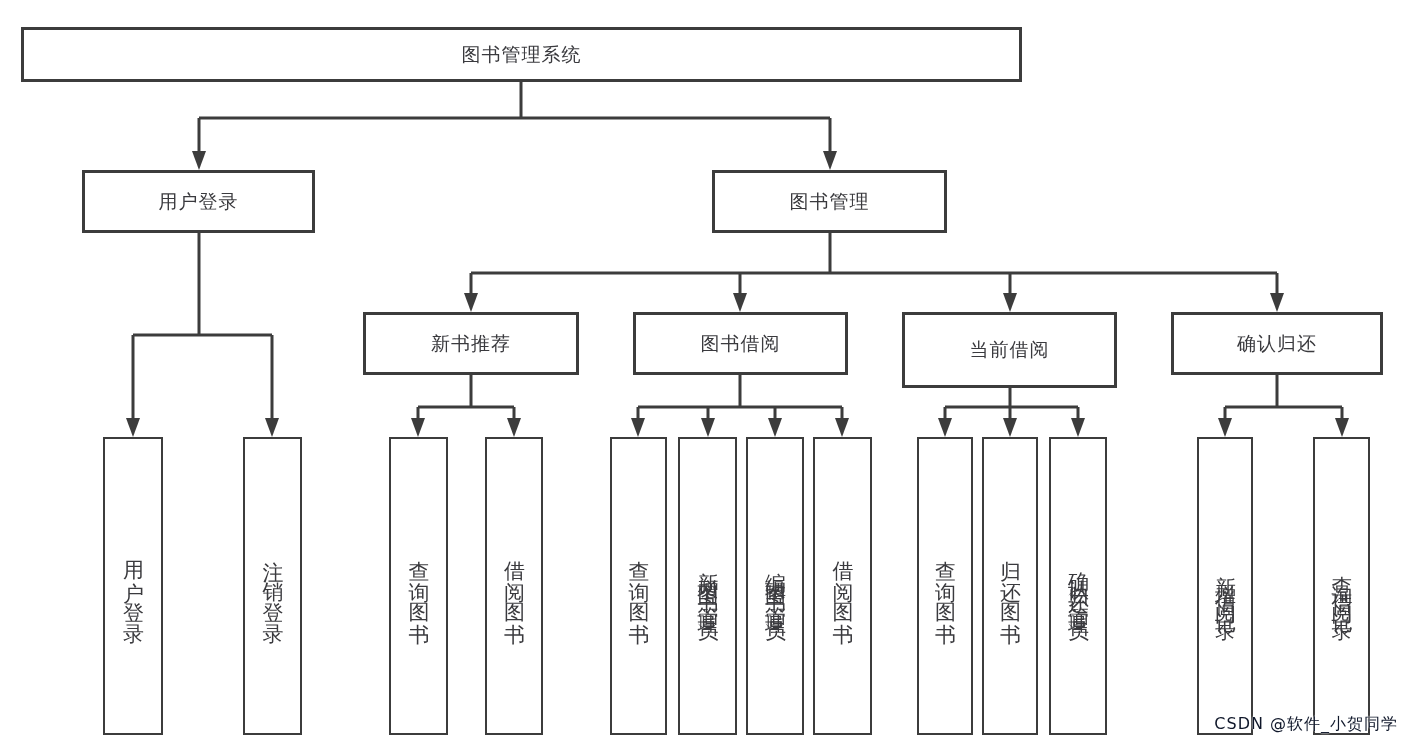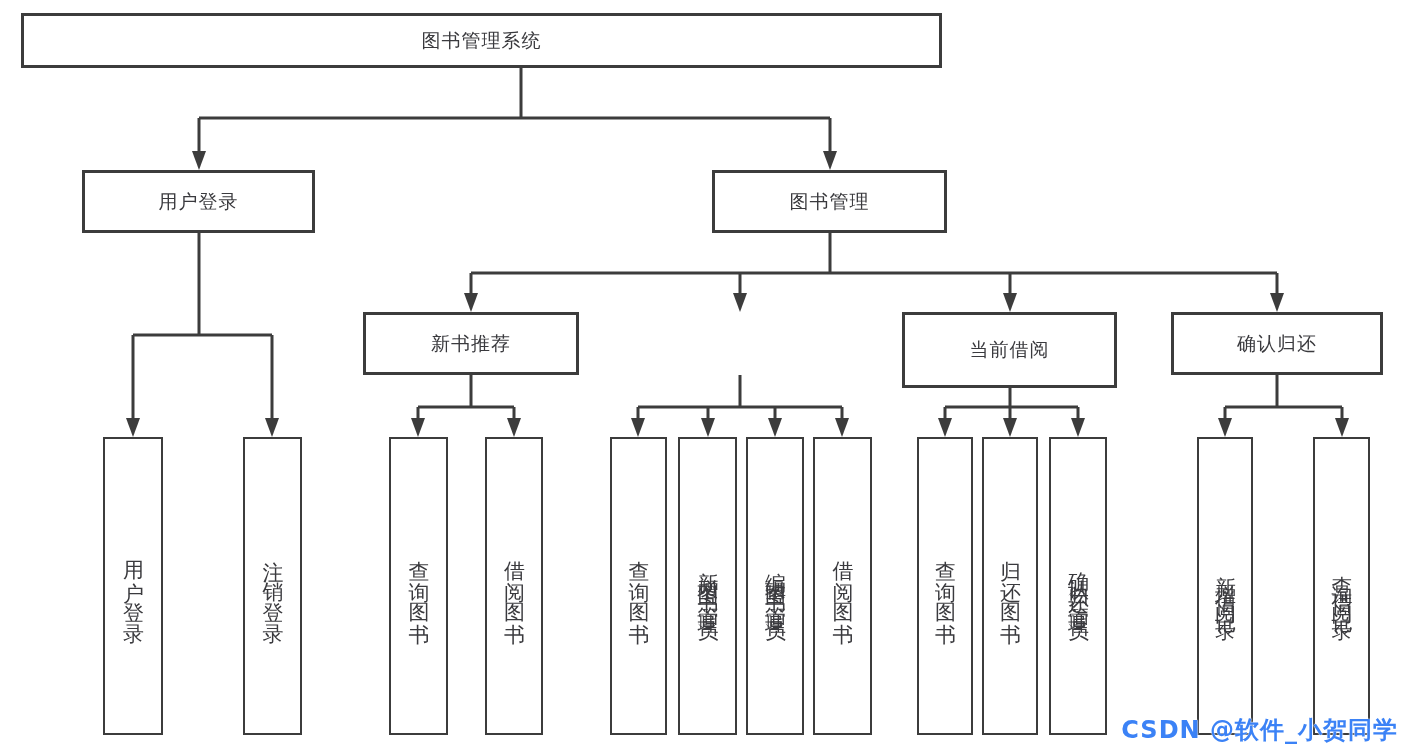--- a/index.html
+++ b/index.html
@@ -32,26 +32,25 @@
     line-height: 1;
   }
   .sp-wide span   { letter-spacing: 21px; }
   .sp-mid span    { letter-spacing: 9px; }
   .sp-narrow span { letter-spacing: 7px; }
   svg.wires { position: absolute; left: 0; top: 0; pointer-events: none; }
   .watermark {
     position: absolute;
     right: 7px;
     top: 714px;
-    font-size: 24px;
-    color: #3b82f6;
+    font-size: 16px;
+    color: #0f172a;
     letter-spacing: 1px;
     text-shadow: 0 0 2px #ffffff, 0 0 1px #ffffff;
     white-space: nowrap;
-    font-weight: bold;
   }
 </style>
 </head>
 <body>
 
 <div class="stage">
 
   <svg class="wires" width="1405" height="747" viewBox="0 0 1405 747">
     <g>
       <path d="M521 68V118 M199 118H830 M199 118V154 M830 118V154
@@ -78,33 +77,36 @@
       <polygon points="768,418 782,418 775,437"></polygon>
       <polygon points="835,418 849,418 842,437"></polygon>
       <polygon points="938,418 952,418 945,437"></polygon>
       <polygon points="1003,418 1017,418 1010,437"></polygon>
       <polygon points="1071,418 1085,418 1078,437"></polygon>
       <polygon points="1218,418 1232,418 1225,437"></polygon>
       <polygon points="1335,418 1349,418 1342,437"></polygon>
     </g>
   </svg>
 
-  <div class="node h root" style="left:21px;top:13px;width:921px;height:55px">
+  <div class="node h root" style="left:21px;top:27px;width:1001px;height:55px">
     <span>图书管理系统</span>
   </div>
 
   <div class="node h" style="left:82px;top:170px;width:233px;height:63px">
     <span>用户登录</span>
   </div>
   <div class="node h" style="left:712px;top:170px;width:235px;height:63px">
     <span>图书管理</span>
   </div>
 
   <div class="node h" style="left:363px;top:312px;width:216px;height:63px">
     <span>新书推荐</span>
+  </div>
+  <div class="node h" style="left:633px;top:312px;width:215px;height:63px">
+    <span>图书借阅</span>
   </div>
   <div class="node h" style="left:902px;top:312px;width:215px;height:76px">
     <span>当前借阅</span>
   </div>
   <div class="node h" style="left:1171px;top:312px;width:212px;height:63px">
     <span>确认归还</span>
   </div>
 
   <div class="node v sp-wide" style="left:103px;top:437px;width:60px;height:298px">
     <span>用户登录</span>

